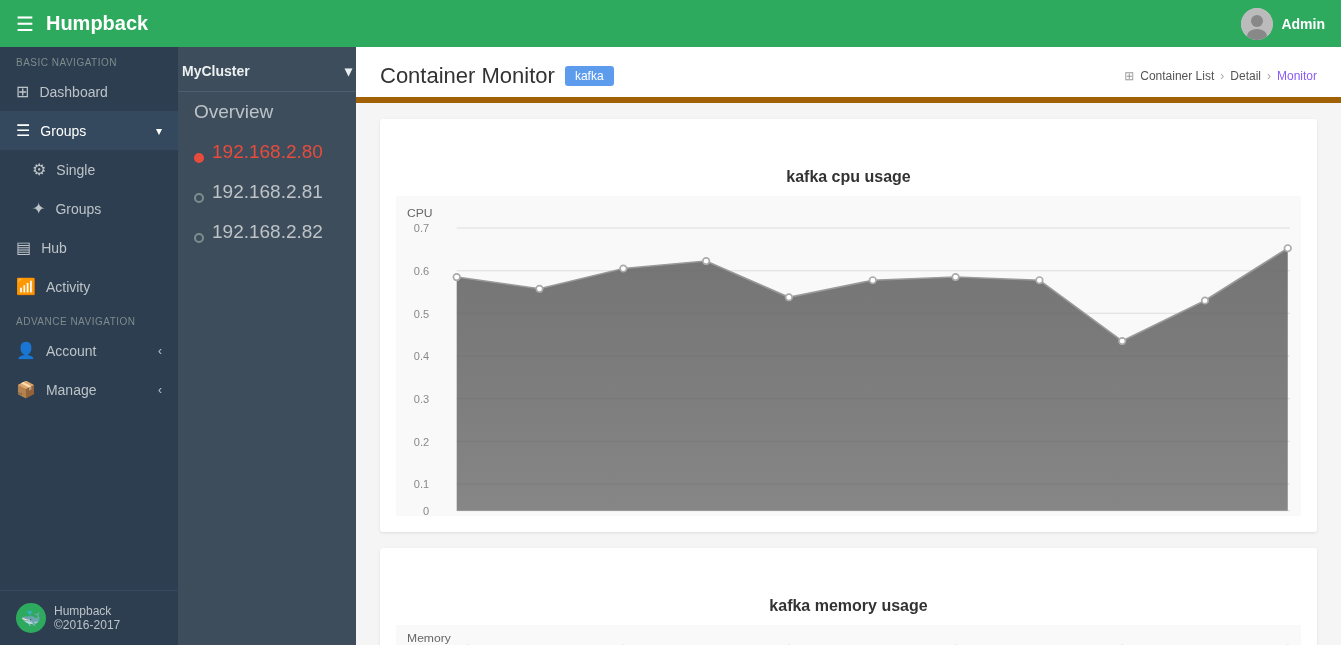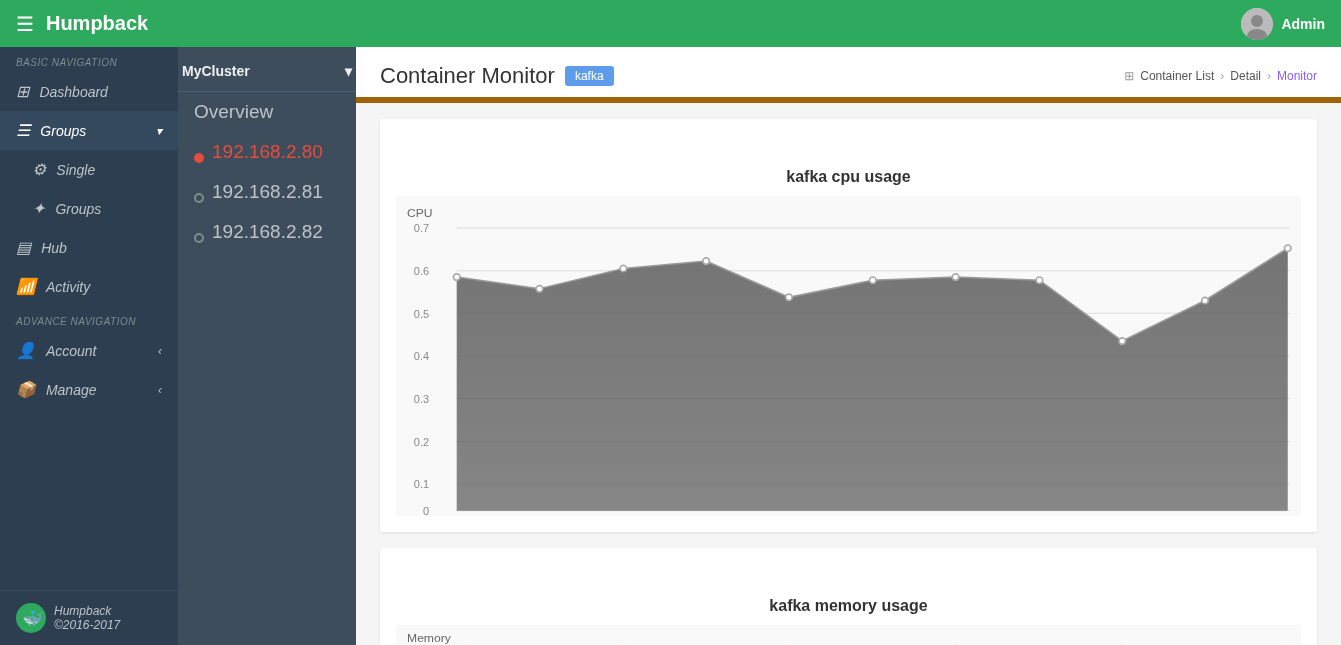--- a/index.html
+++ b/index.html
@@ -50,21 +50,20 @@
 
     
     .sidebar {
       width: 178px;
       background: #2c3e50;
       color: #ccc;
       display: flex;
       flex-direction: column;
       flex-shrink: 0;
       overflow-y: auto;
-      font-style: italic;
     }
     .sidebar-section-label {
       font-size: 10px;
       color: #7f8c8d;
       padding: 10px 16px 4px;
       text-transform: uppercase;
       letter-spacing: 0.5px;
     }
     .sidebar-item {
       display: flex;

